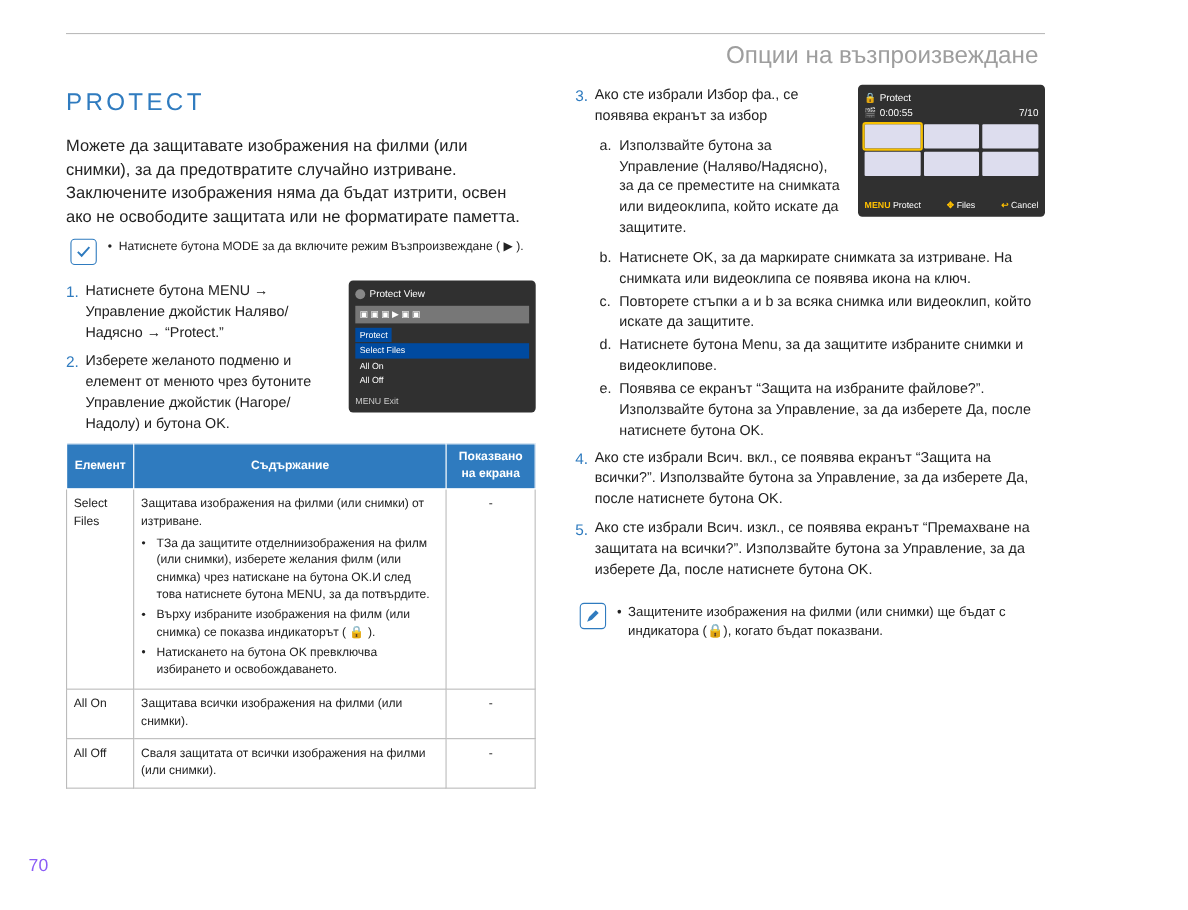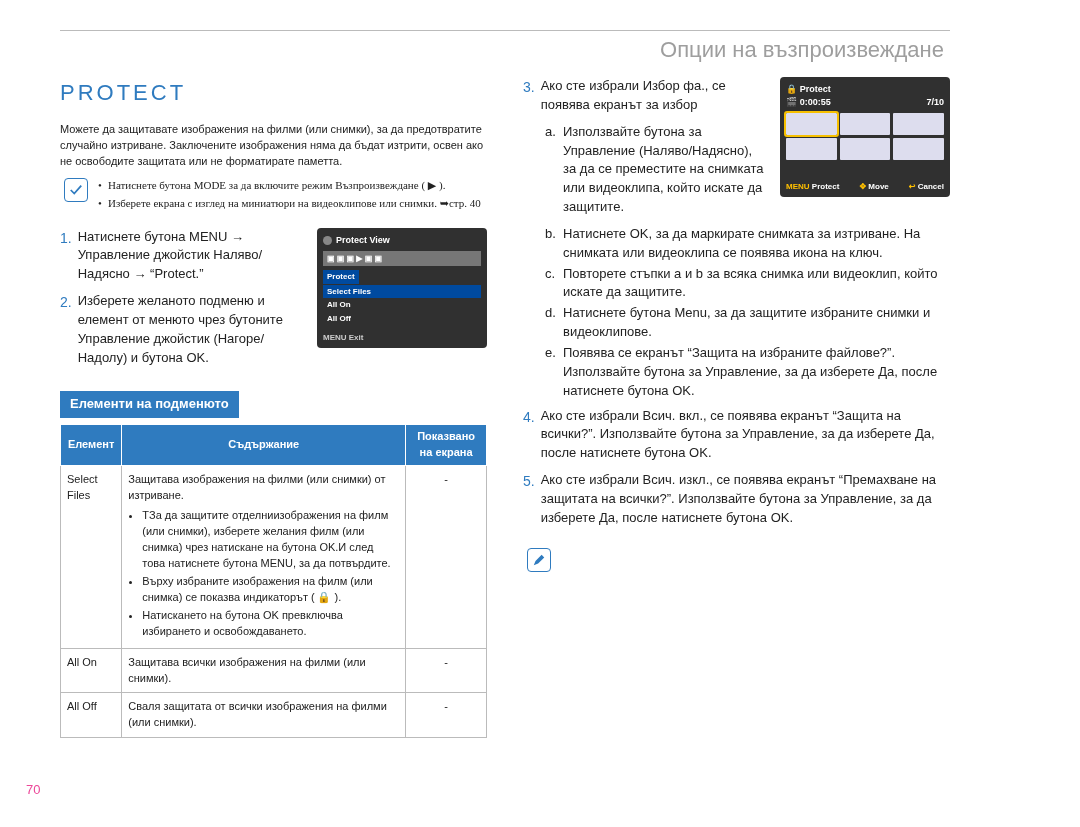--- a/index.html
+++ b/index.html
@@ -2,34 +2,34 @@
 <html><head>
 <meta charset="utf-8">
 <style>
 html,body{margin:0;padding:0;font-family:Arial,Helvetica,sans-serif;background:#fff;color:#222;}
 .page{width:992px;height:827px;position:relative;box-sizing:border-box;padding:30px 0 0 0;border-radius:12px;}
 .hair{border:none;border-top:1px solid #bbb;margin:0 42px 0 60px;}
 .header{color:#9e9e9e;font-size:22px;text-align:right;padding:6px 48px 14px 0;}
 .cols{display:flex;padding:0 42px 0 60px;gap:36px;}
 .col{flex:1;min-width:0;font-size:13px;line-height:1.45;}
 h2.protect{color:#2f7bbf;font-size:22px;font-weight:400;letter-spacing:3px;margin:0 0 10px 0;}
-.intro{font-size:11px;margin:13px 0 6px 0;}
+.intro{font-size:15px;margin:13px 0 6px 0;}
 .note-row{display:flex;gap:10px;align-items:flex-start;margin:8px 0 14px 4px;}
 .note-badge{width:22px;height:22px;border:1px solid #2f7bbf;border-radius:4px;display:flex;align-items:center;justify-content:center;color:#2f7bbf;font-size:14px;flex-shrink:0;}
 .note-badge svg{width:14px;height:14px;}
-.note-list{list-style:none;margin:0;padding:0;font-size:11px;font-family:Liberation Serif, serif;}
+.note-list{list-style:none;margin:0;padding:0;font-size:11px;}
 .note-list li{position:relative;padding-left:10px;margin-bottom:2px;}
 .note-list li:before{content:"•";position:absolute;left:0;}
 .step{display:flex;gap:6px;margin-bottom:8px;}
 .step .num{color:#2f7bbf;font-size:14px;flex-shrink:0;}
 .step .body{font-size:13px;}
 .bold{font-weight:400;}
 .screens-row{display:flex;gap:12px;}
 .screens-row .steps-side{flex:1;}
-.camscreen{width:170px;height:120px;background:#303030;border-radius:4px;flex-shrink:0;position:relative;font-size:9px;color:#fff;padding:6px;box-sizing:border-box;font-weight:bold;}
+.camscreen{width:170px;height:120px;background:#303030;border-radius:4px;flex-shrink:0;position:relative;font-size:9px;color:#fff;padding:6px;box-sizing:border-box;}
 .camscreen .titlebar{display:flex;align-items:center;gap:4px;}
 .camscreen .titlebar .dot{width:9px;height:9px;background:#888;border-radius:50%;}
 .camscreen .grey{background:#777;color:#fff;margin-top:4px;padding:2px 4px;font-size:8px;}
 .camscreen .menu{margin-top:4px;}
 .camscreen .menu .hl{background:#004a9f;color:#fff;padding:1px 4px;font-size:8px;display:inline-block;}
 .camscreen .menu .sel{background:#004a9f;color:#fff;padding:1px 4px;font-size:8px;margin-top:1px;}
 .camscreen .menu .opt{padding:1px 4px;font-size:8px;}
 .camscreen .foot{position:absolute;bottom:4px;left:6px;font-size:8px;color:#ccc;}
 .camscreen.gallery .thumbs{display:grid;grid-template-columns:repeat(3,1fr);gap:3px;margin-top:4px;}
 .camscreen.gallery .thumbs .t{height:22px;background:#dde;border-radius:1px;}
@@ -37,21 +37,21 @@
 .camscreen.gallery .top{display:flex;justify-content:space-between;align-items:center;}
 .camscreen.gallery .foot2{position:absolute;bottom:4px;left:6px;right:6px;display:flex;justify-content:space-between;color:#fff;font-size:8px;}
 .camscreen.gallery .foot2 span b{color:#ffc000;}
 .sub-title{background:#2f7bbf;color:#fff;display:inline-block;padding:4px 10px;font-size:13px;font-weight:700;margin:16px 0 6px 0;}
 table.sub{border-collapse:collapse;width:100%;font-size:11px;}
 table.sub th{background:#2f7bbf;color:#fff;font-weight:700;padding:4px 6px;border:1px solid #fff;font-size:11px;}
 table.sub td{border:1px solid #bbb;padding:6px;vertical-align:top;}
 table.sub td .inner{font-size:11px;}
 table.sub td ul{margin:4px 0 0 14px;padding:0;}
 table.sub td ul li{margin-bottom:2px;}
-.page-num{position:absolute;left:26px;bottom:30px;font-size:13px;color:#ec4899;text-align:right;}
+.page-num{position:absolute;left:26px;bottom:30px;font-size:16px;color:#8b5cf6;text-align:right;}
 .sub-list{margin:2px 0 6px 22px;font-size:13px;}
 .sub-list .row{display:flex;gap:4px;margin-bottom:2px;}
 .sub-list .row .let{width:14px;flex-shrink:0;}
 .right-box{display:flex;gap:12px;}
 .right-box .txt{flex:1;}
 .right-box .scr{flex-shrink:0;}
 </style>
 </head>
 <body>
 
@@ -66,21 +66,20 @@
       <p class="intro">Можете да защитавате изображения на филми (или снимки), за да предотвратите случайно изтриване. Заключените изображения няма да бъдат изтрити, освен ако не освободите защитата или не форматирате паметта.</p>
 
       <div class="note-row">
         <div class="note-badge">
           <svg viewBox="0 0 16 16">
               <path fill="none" stroke="#2f7bbf" stroke-width="2" d="M2 8l4 4 8-9"></path>
             </svg>
         </div>
         <ul class="note-list">
           <li>Натиснете бутона MODE за да включите режим Възпроизвеждане ( ▶ ).</li>
-          <li>Изберете екрана с изглед на миниатюри на видеоклипове или снимки. ➥стр. 40</li>
         </ul>
       </div>
 
       <div class="screens-row">
         <div class="steps-side">
           <div class="step">
             <div class="num">1.</div>
             <div class="body">
               <span>Натиснете бутона </span><span class="bold">MENU</span><span> → Управление джойстик </span><span class="bold">Наляво/Надясно</span><span> → </span><span class="bold">“Protect.”</span>
             </div>
@@ -101,21 +100,20 @@
           <div class="menu">
             <span class="hl">Protect</span>
             <div class="sel">Select Files</div>
             <div class="opt">All On</div>
             <div class="opt">All Off</div>
           </div>
           <div class="foot">MENU Exit</div>
         </div>
       </div>
 
-      <div class="sub-title">Елементи на подменюто</div>
       <table class="sub">
         <thead>
           <tr>
             <th>Елемент</th>
             <th>Съдържание</th>
             <th>Показвано на екрана</th>
           </tr>
         </thead>
         <tbody>
           <tr>
@@ -174,21 +172,21 @@
             <div class="thumbs">
               <div class="t sel"></div>
               <div class="t"></div>
               <div class="t"></div>
               <div class="t"></div>
               <div class="t"></div>
               <div class="t"></div>
             </div>
             <div class="foot2">
               <span><b>MENU</b> <span>Protect</span></span>
-              <span><b>✥</b> <span>Move</span></span>
+              <span><b>✥</b> <span>Files</span></span>
               <span><b>↩</b> <span>Cancel</span></span>
             </div>
           </div>
         </div>
       </div>
 
       <div class="sub-list" style="margin-left:22px">
         <div class="row">
             <span class="let">b.</span>
             <span><span>Натиснете </span><span class="bold">OK</span><span>, за да маркирате снимката за изтриване. На снимката или видеоклипа се появява икона на ключ.</span></span>
@@ -221,19 +219,20 @@
         </div>
       </div>
 
       <div class="note-row" style="margin-top:20px">
         <div class="note-badge">
           <svg viewBox="0 0 16 16">
               <path fill="#2f7bbf" d="M2 14l2-5 7-7 3 3-7 7-5 2zM11 2l3 3"></path>
             </svg>
         </div>
         <ul class="note-list" style="font-size:12px">
+          <li>Защитените изображения на филми (или снимки) ще бъдат с индикатора (🔒), когато бъдат показвани.</li>
         </ul>
       </div>
     </div>
   </div>
 
   <div class="page-num">70</div>
 </div>
 
 </body></html>

